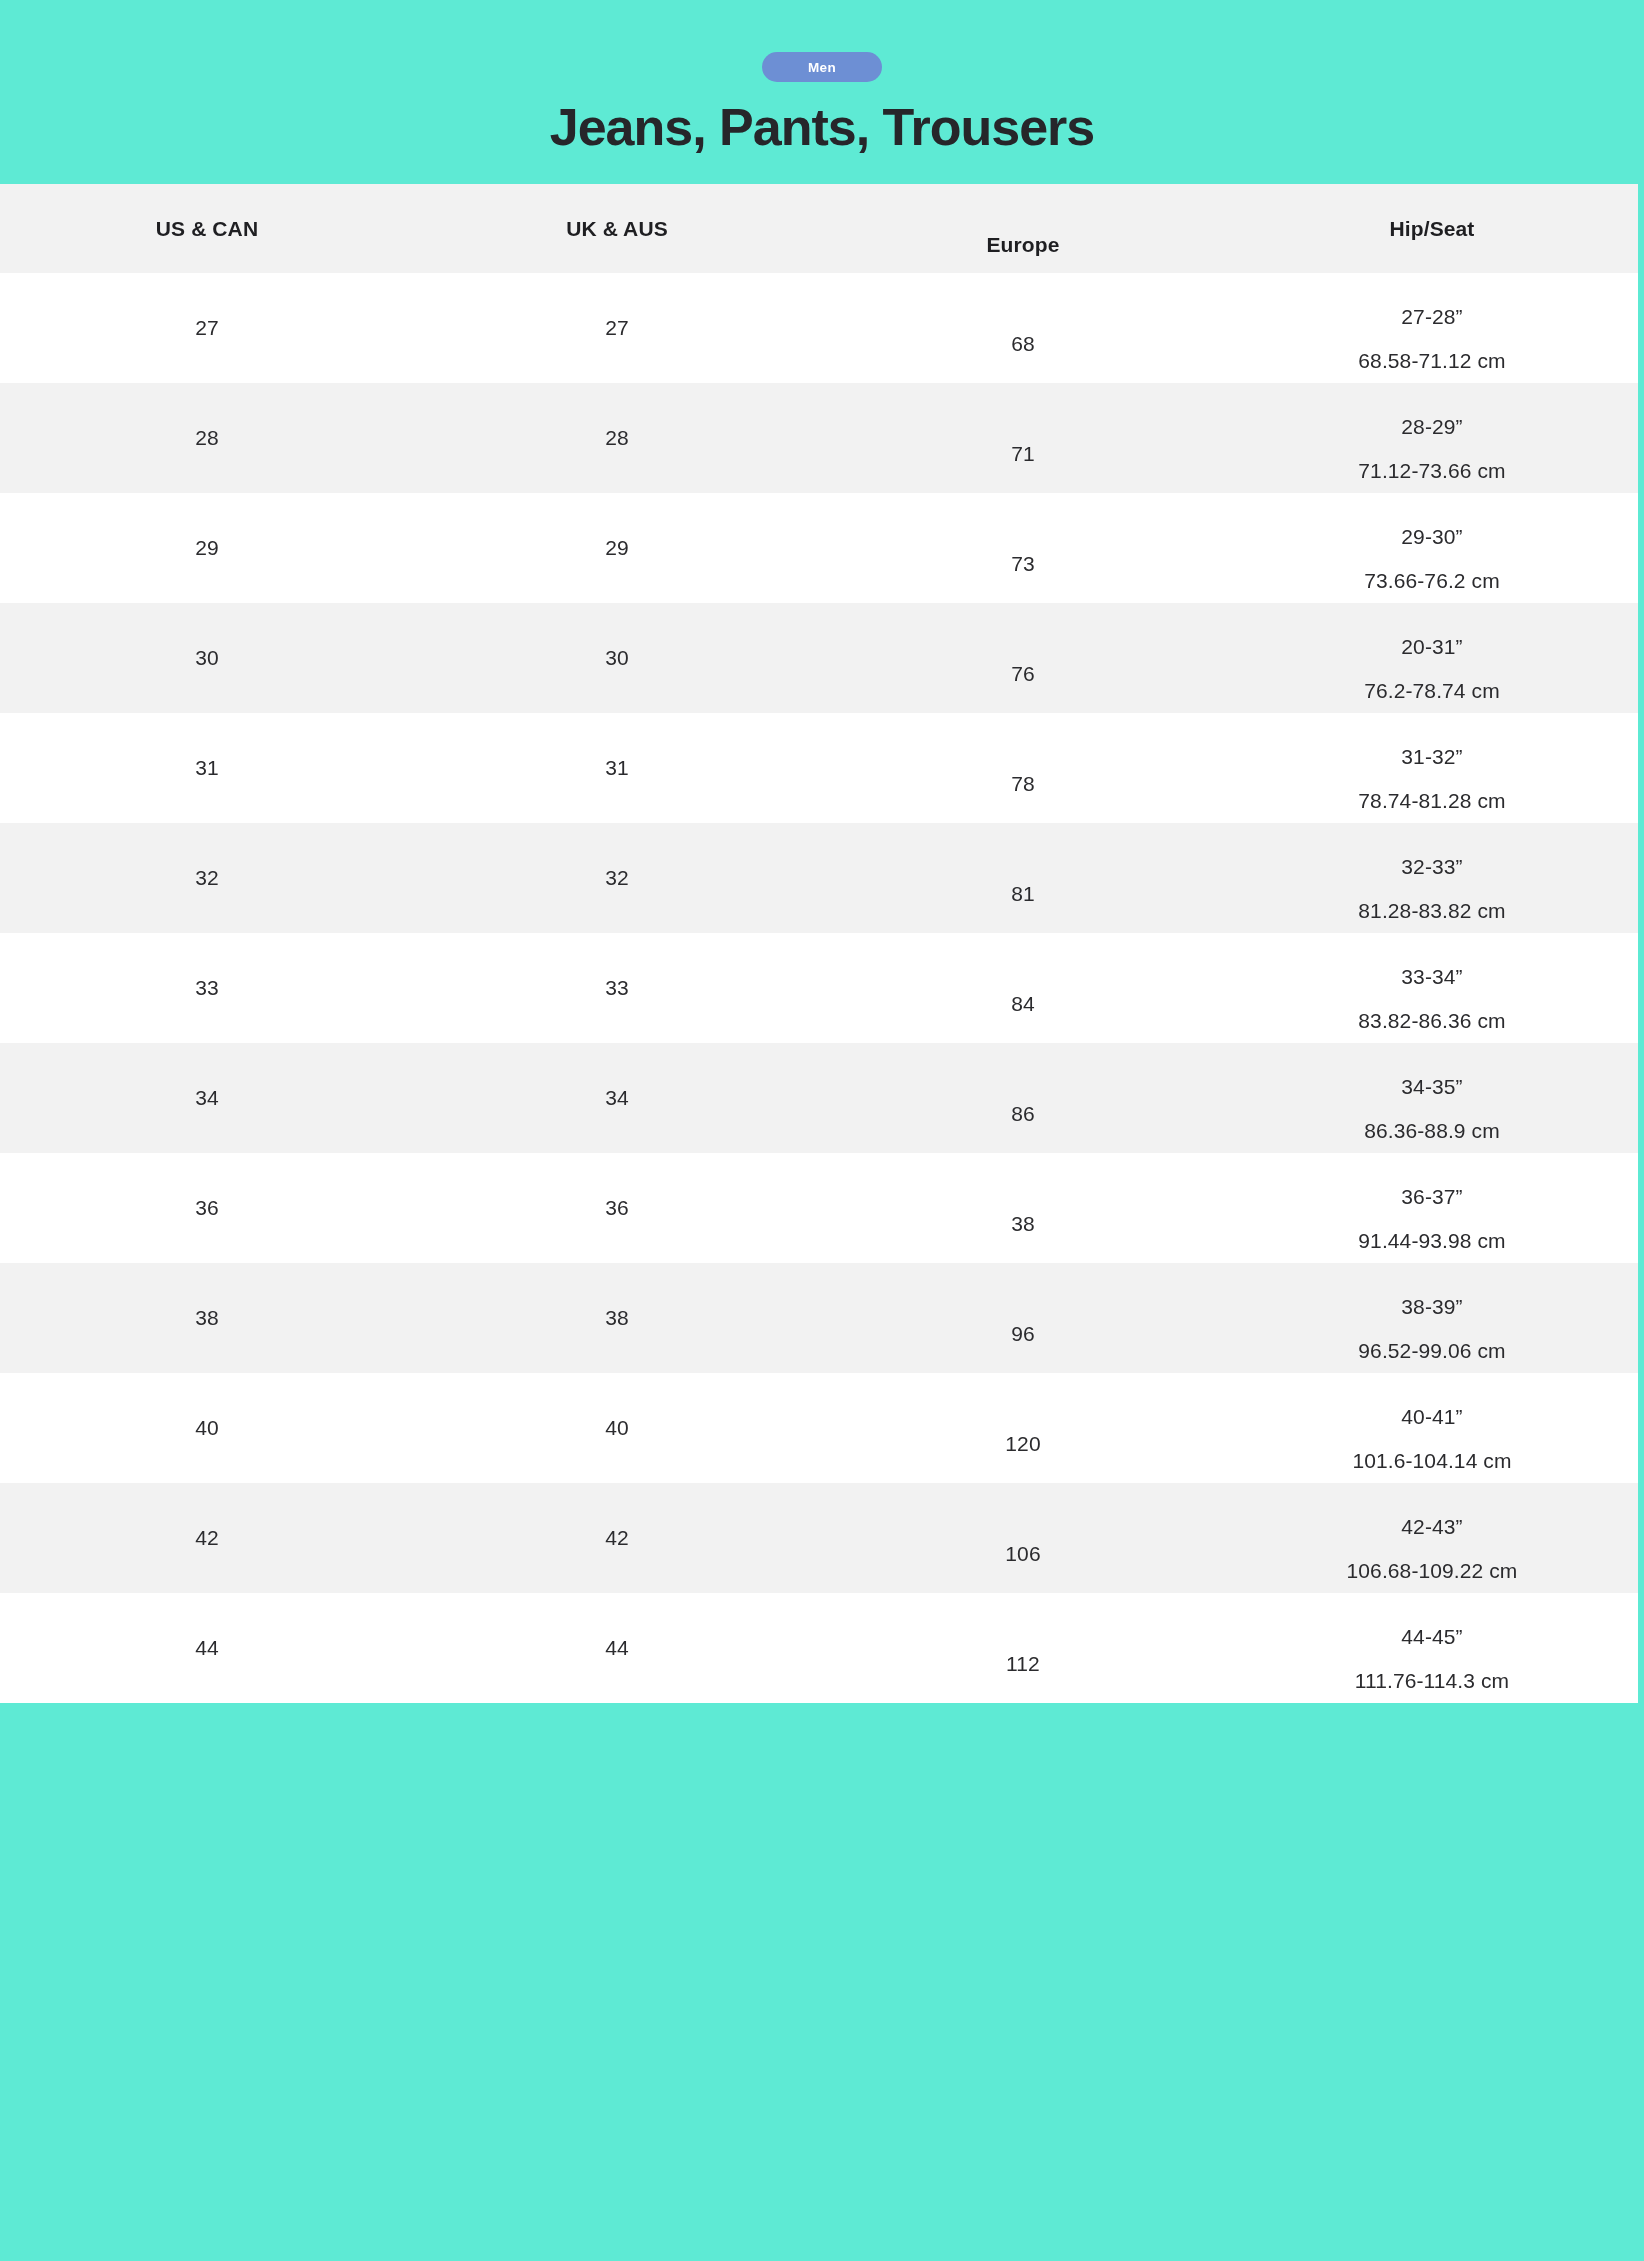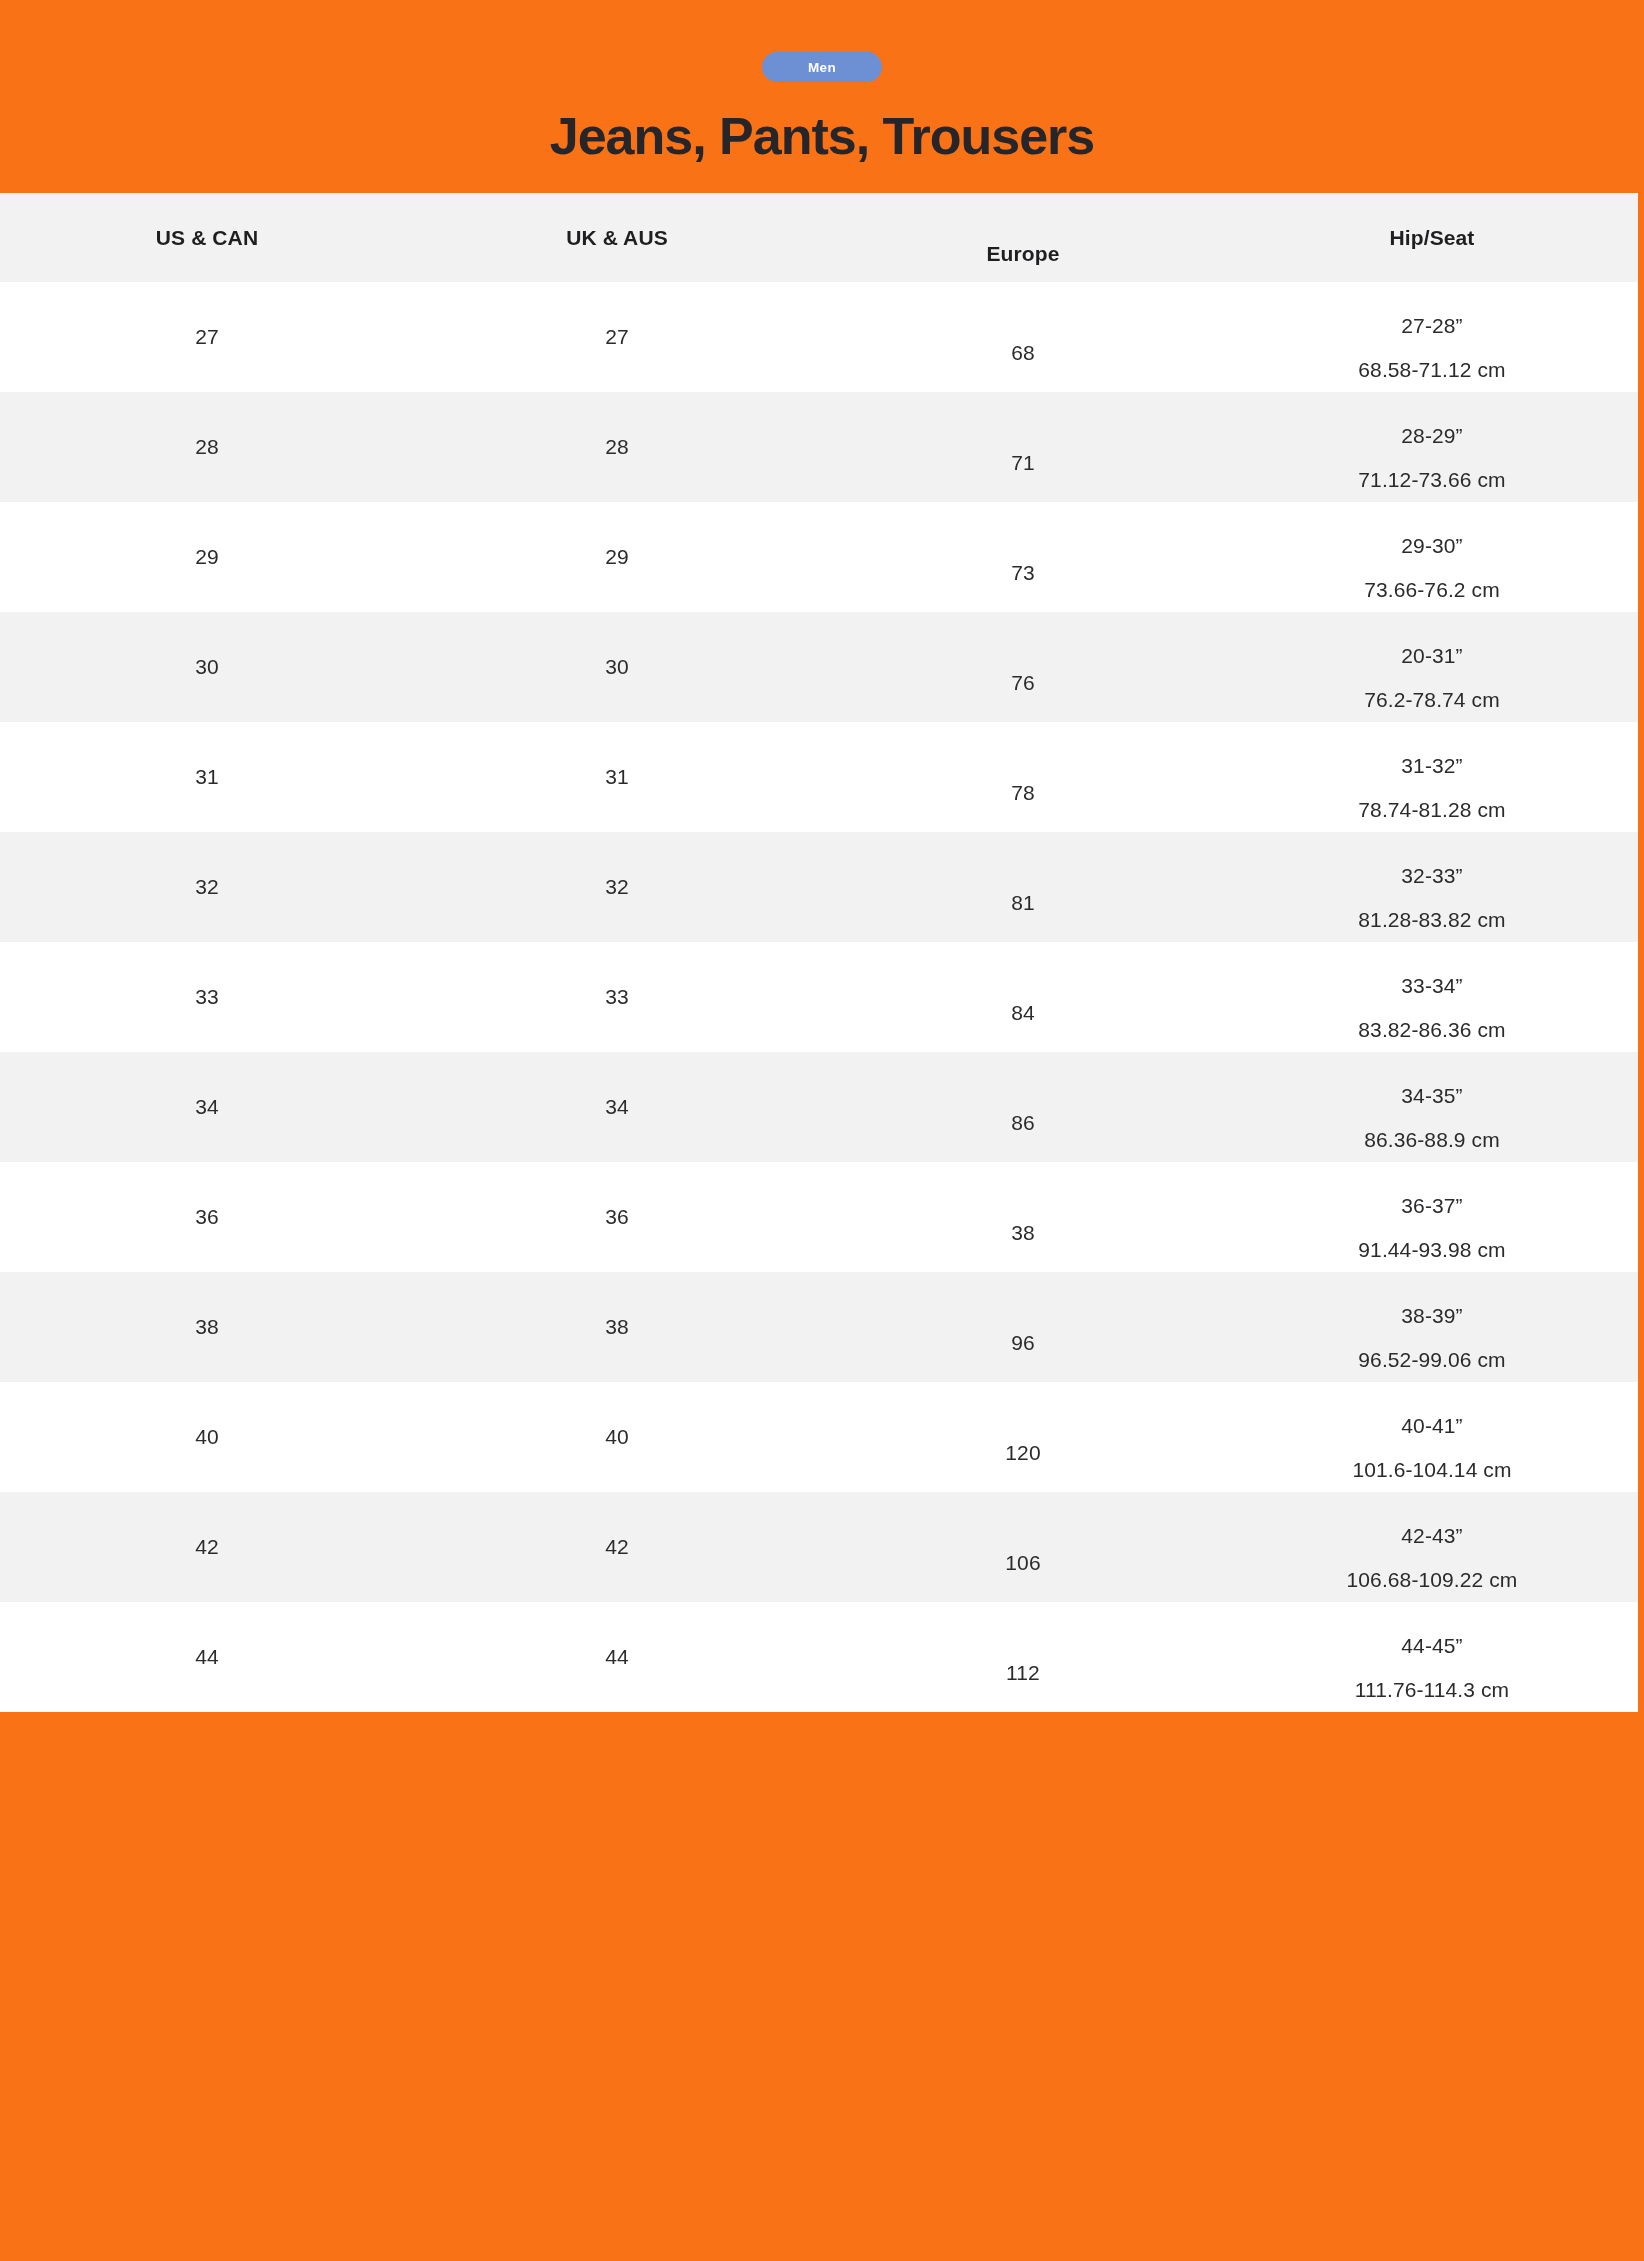--- a/index.html
+++ b/index.html
@@ -9,21 +9,21 @@
     height: 2261px;
     background: #ffffff;
     font-family: "Liberation Sans", sans-serif;
     -webkit-font-smoothing: antialiased;
   }
 
   .page {
     position: relative;
     width: 1644px;
     height: 2261px;
-    background: #f97316;
+    background: #5eead4;
     overflow: hidden;
   }
 
   
   .chart-header {
     padding-top: 52px;
     text-align: center;
   }
 
   .badge-row {
@@ -41,21 +41,21 @@
     padding: 0 22px;
     border-radius: 17px;
     background: #6d8fd4;
     color: #ffffff;
     font-size: 13.5px;
     font-weight: 700;
     letter-spacing: 0.3px;
   }
 
   .chart-title {
-    margin-top: 26px;
+    margin-top: 17px;
     font-size: 52px;
     line-height: 1.08;
     font-weight: 700;
     letter-spacing: -1px;
     color: #26262a;
   }
 
   
   .size-table {
     margin-top: 29px;

